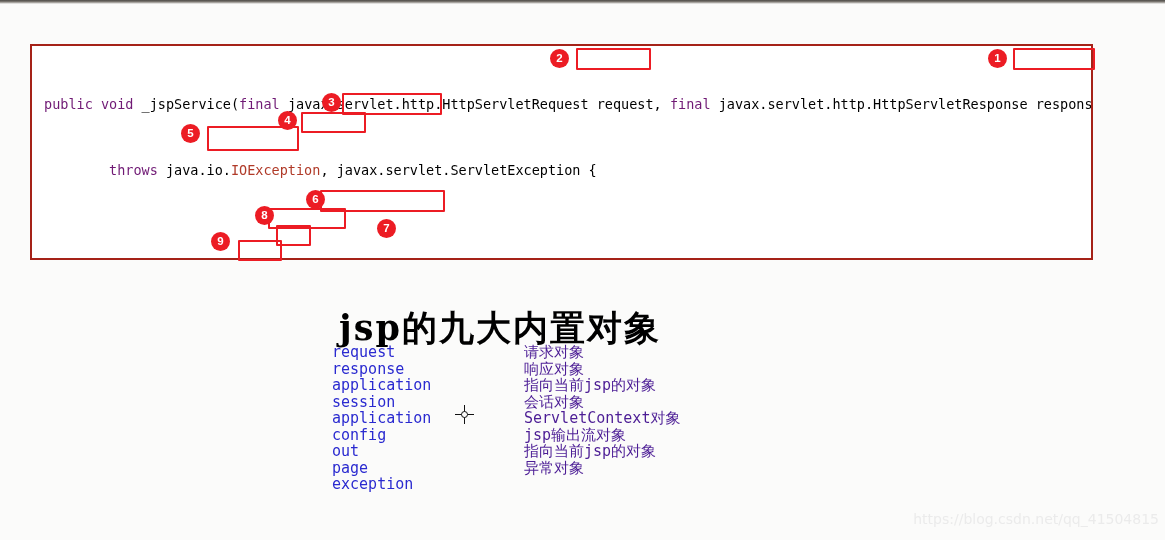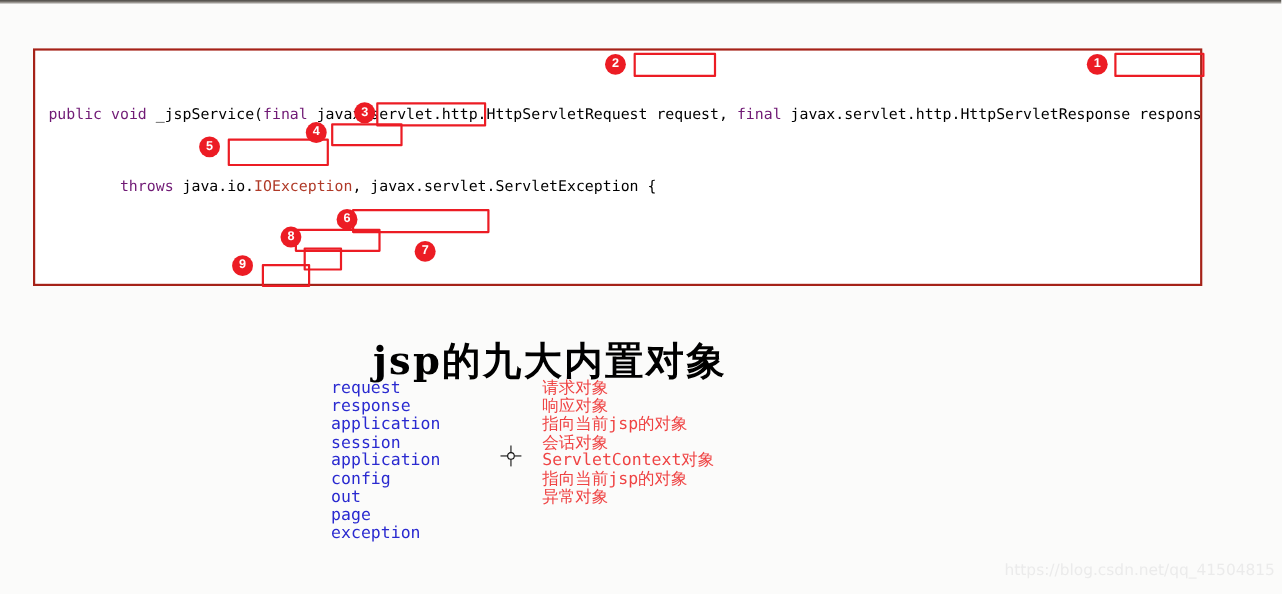--- a/index.html
+++ b/index.html
@@ -94,23 +94,23 @@
     line-height: 16.5px;
     color: #2a2ad0;
   }
   #list-right {
     position: absolute;
     left: 493px;
     top: 344px;
     font-family: "DejaVu Sans Mono", "Liberation Mono", monospace;
     font-size: 15px;
     line-height: 16.5px;
-    color: #ef4444;
-  }
-  .li-row { height: 16.5px; white-space: pre; }
+    color: #4c1d95;
+  }
+  .li-row { height: 16.5px; white-space: pre; margin-left: 31px; }
   #list-right .li-row { letter-spacing: 0px; }
 
   
   #crosshair {
     position: absolute;
     left: 455px;
     top: 405px;
     width: 19px;
     height: 19px;
   }
@@ -214,20 +214,21 @@
   <div class="li-row">page</div>
   <div class="li-row">exception</div>
 </div>
 
 <div id="list-right">
   <div class="li-row">请求对象</div>
   <div class="li-row">响应对象</div>
   <div class="li-row">指向当前jsp的对象</div>
   <div class="li-row">会话对象</div>
   <div class="li-row">ServletContext对象</div>
+  <div class="li-row">jsp输出流对象</div>
   <div class="li-row">指向当前jsp的对象</div>
   <div class="li-row">异常对象</div>
 </div>
 
 <div id="crosshair">
   <div class="h"></div>
   <div class="v"></div>
   <div class="c"></div>
 </div>
 

